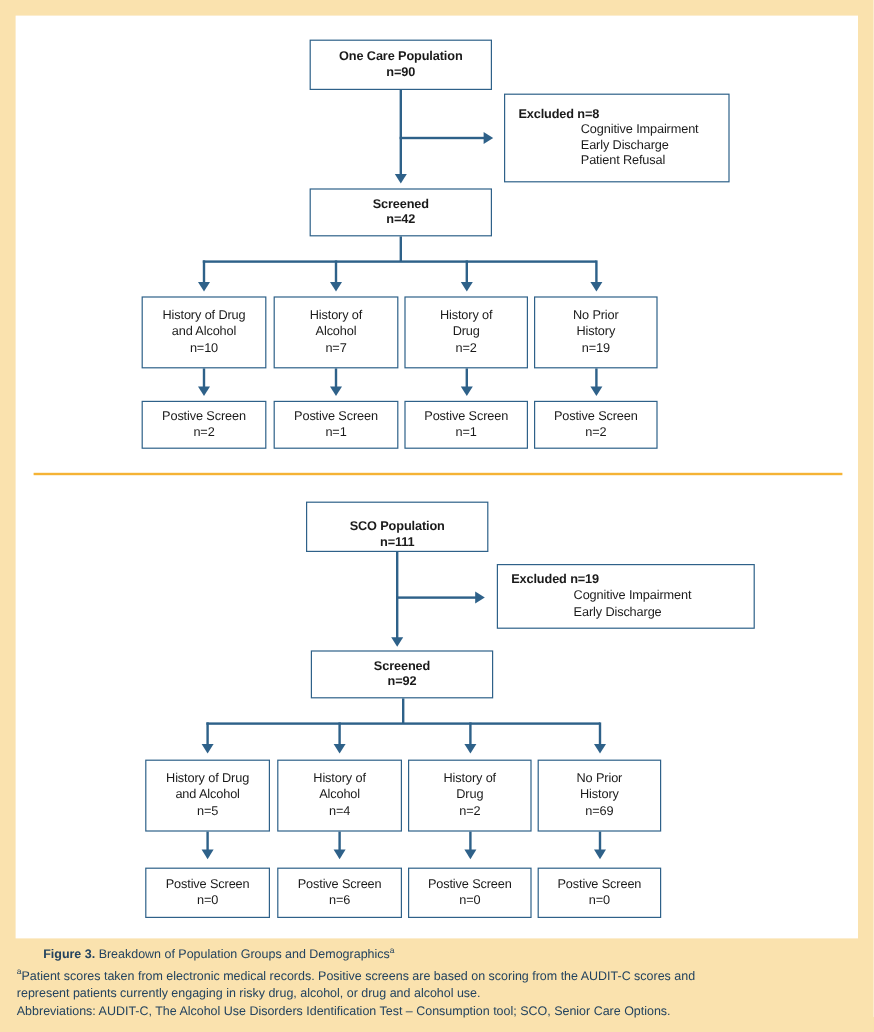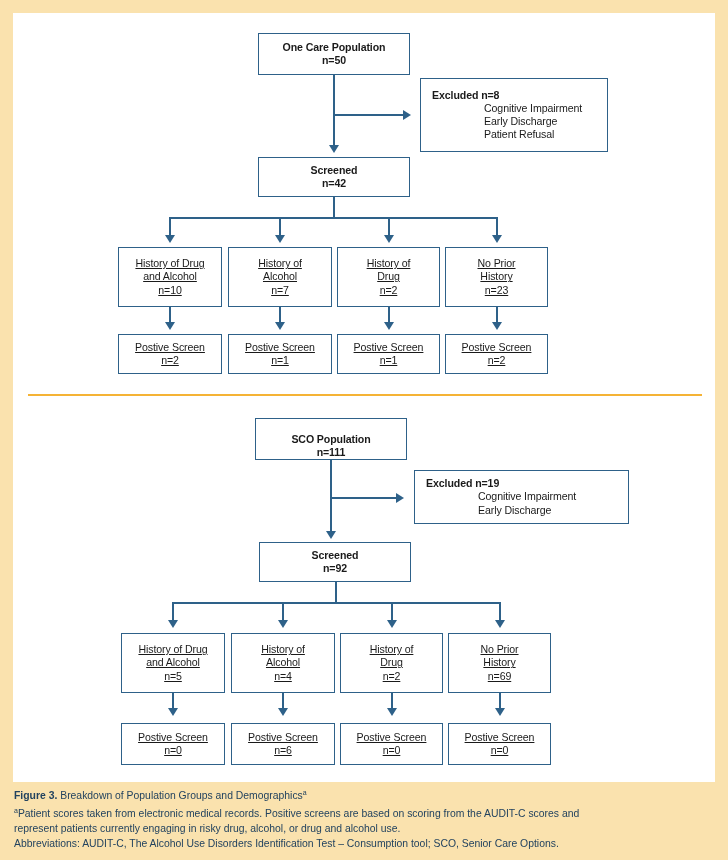--- a/index.html
+++ b/index.html
@@ -31,21 +31,21 @@
     font-size:10.6px;
     line-height:13.2px;
     font-weight:bold;
     display:flex;
     flex-direction:column;
     align-items:center;
     justify-content:center;
     text-align:center;
     letter-spacing:-0.1px;
   }
-  .box.reg{font-weight:normal;text-decoration:underline;}
+  .box.reg{font-weight:normal;}
   .box span{display:block;white-space:pre;}
   
   .box.excl{
     align-items:flex-start;
     justify-content:center;
     text-align:left;
     padding-left:11px;
     font-weight:normal;
   }
   .box.excl .hd{font-weight:bold;}
@@ -68,37 +68,37 @@
     border-bottom:5px solid transparent;
     border-left:8px solid #2E6189;
   }
   
   .caption{
     position:absolute;left:14px;top:786px;width:700px;
     color:#23435F;
     font-size:10.4px;
     line-height:14.6px;
   }
-  .caption .figno{font-weight:bold;}
+  .caption .figno{font-weight:bold;margin-left:22px;}
   .caption sup{font-size:7px;vertical-align:super;}
   .cap-line{display:block;}
 </style>
 </head>
 <body>
 
 <div id="figure-root">
 
   <div class="white-panel"></div>
   <div class="divider"></div>
 
   <div>
 
     <div class="box" style="left:258px;top:33px;width:152px;height:42px;">
       <span>One Care Population</span>
-      <span>n=50</span>
+      <span>n=90</span>
     </div>
 
     <div class="vline" style="left:333px;top:75px;height:73px;"></div>
     <div class="arrow-down" style="left:329px;top:145px;"></div>
 
     <div class="hline" style="left:333px;top:114px;width:72px;"></div>
     <div class="arrow-right" style="left:403px;top:110px;"></div>
 
     <div class="box excl" style="left:420px;top:78px;width:188px;height:74px;">
       <span class="hd">Excluded n=8</span>
@@ -135,21 +135,21 @@
       <span>n=7</span>
     </div>
     <div class="box reg" style="left:337px;top:247px;width:103px;height:60px;">
       <span>History of</span>
       <span>Drug</span>
       <span>n=2</span>
     </div>
     <div class="box reg" style="left:445px;top:247px;width:103px;height:60px;">
       <span>No Prior</span>
       <span>History</span>
-      <span>n=23</span>
+      <span>n=19</span>
     </div>
 
     <div class="vline" style="left:169px;top:307px;height:17px;"></div>
     <div class="arrow-down" style="left:165px;top:322px;"></div>
     <div class="vline" style="left:279px;top:307px;height:17px;"></div>
     <div class="arrow-down" style="left:275px;top:322px;"></div>
     <div class="vline" style="left:388px;top:307px;height:17px;"></div>
     <div class="arrow-down" style="left:384px;top:322px;"></div>
     <div class="vline" style="left:496px;top:307px;height:17px;"></div>
     <div class="arrow-down" style="left:492px;top:322px;"></div>

